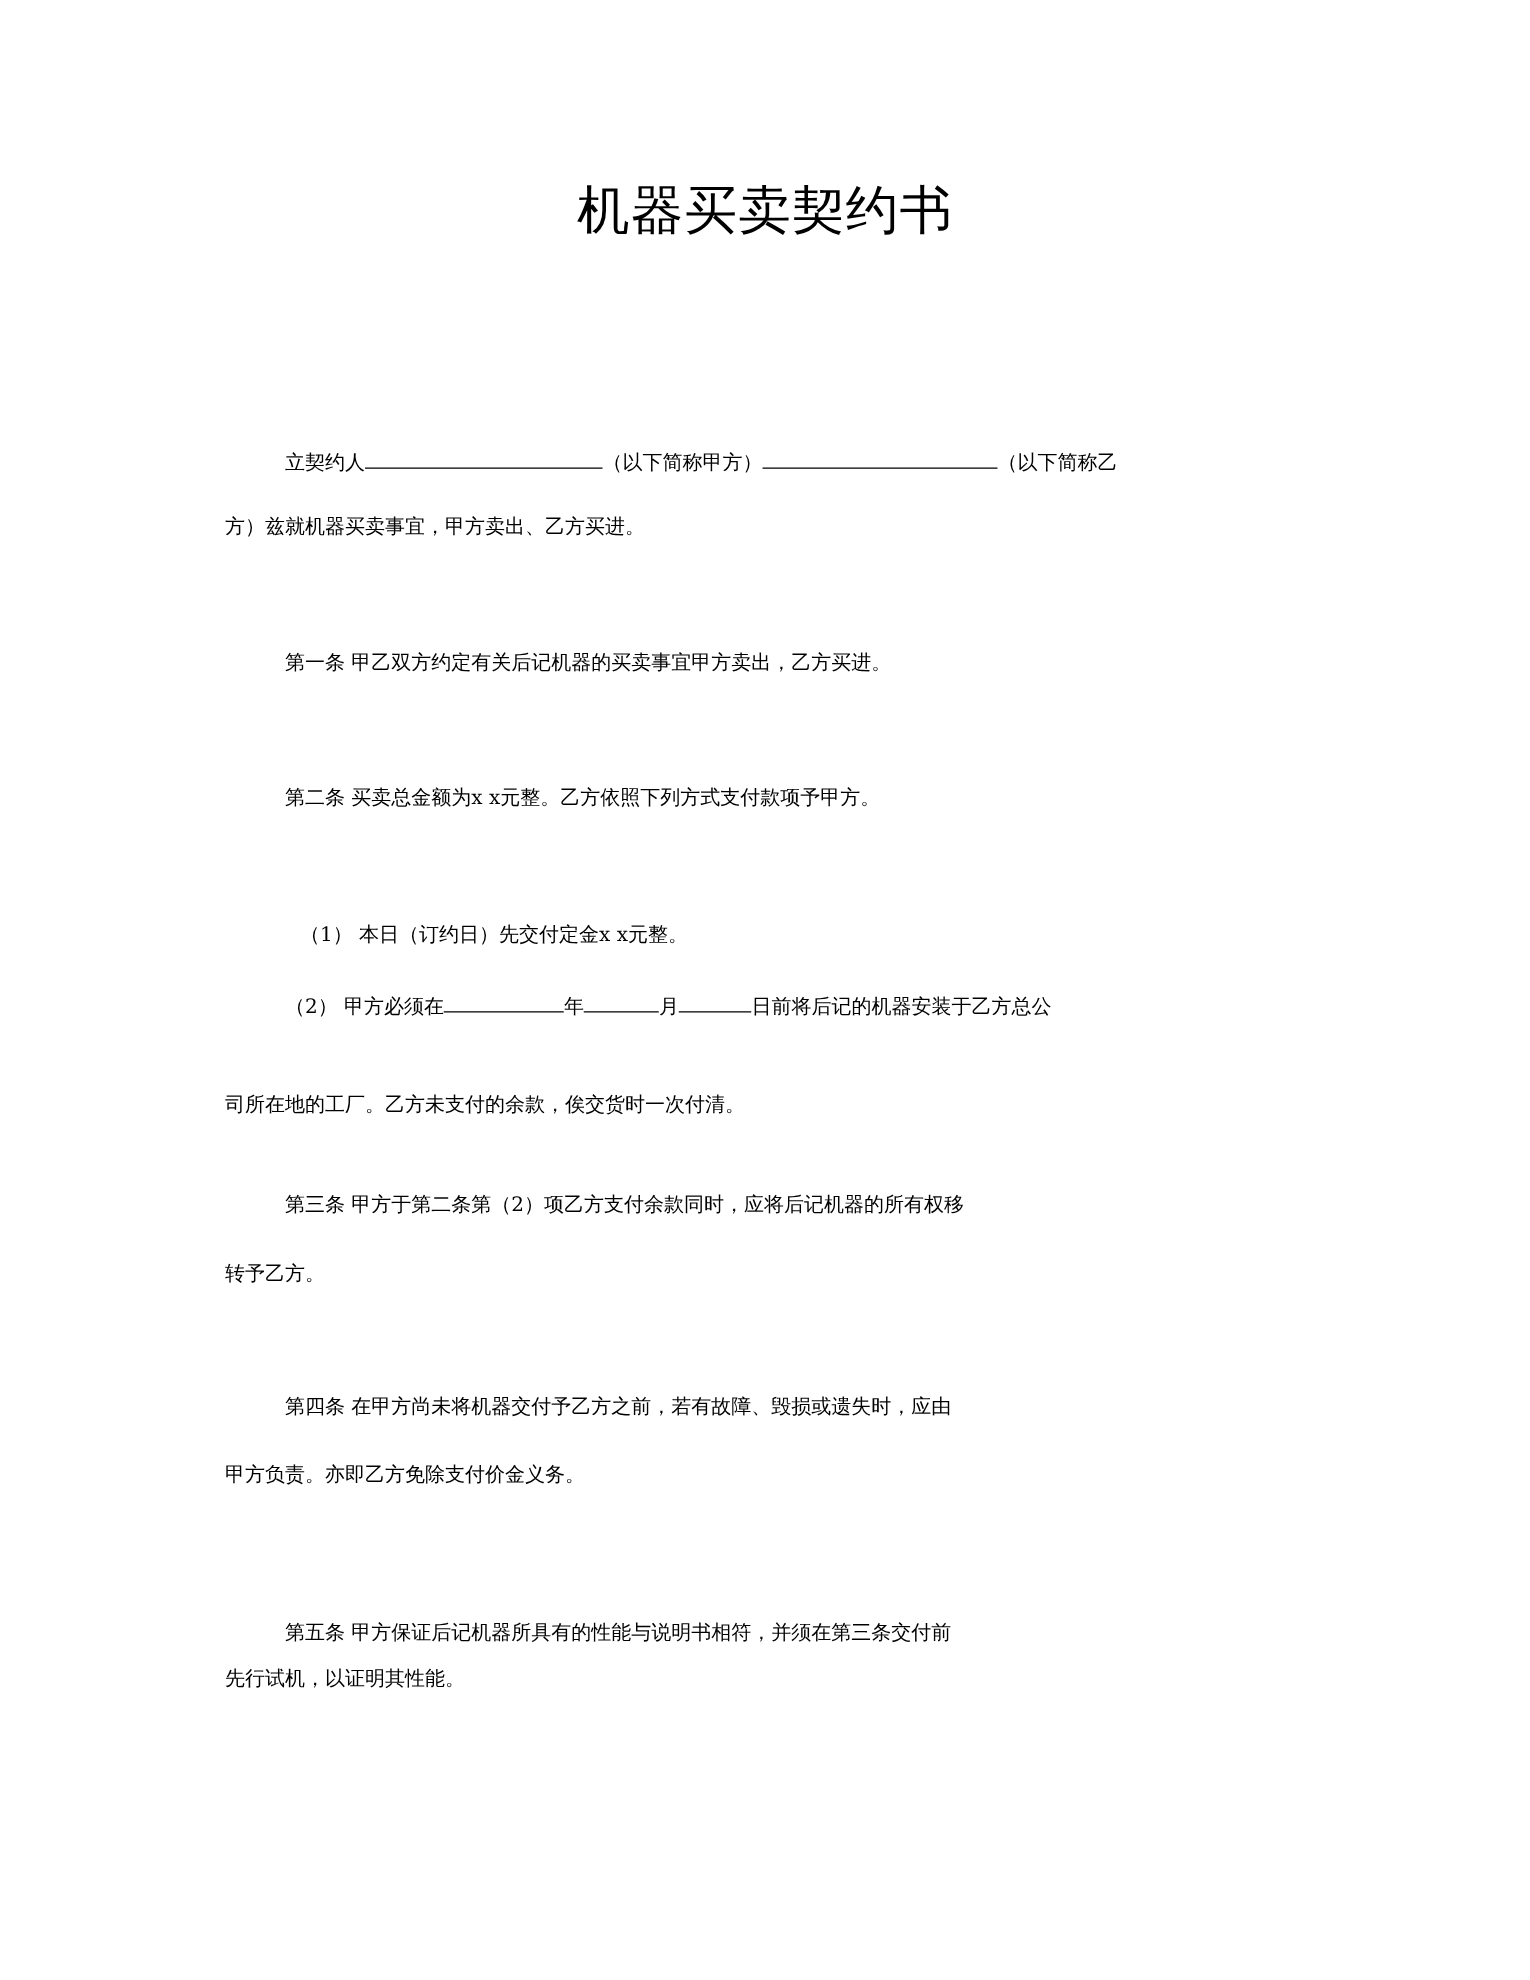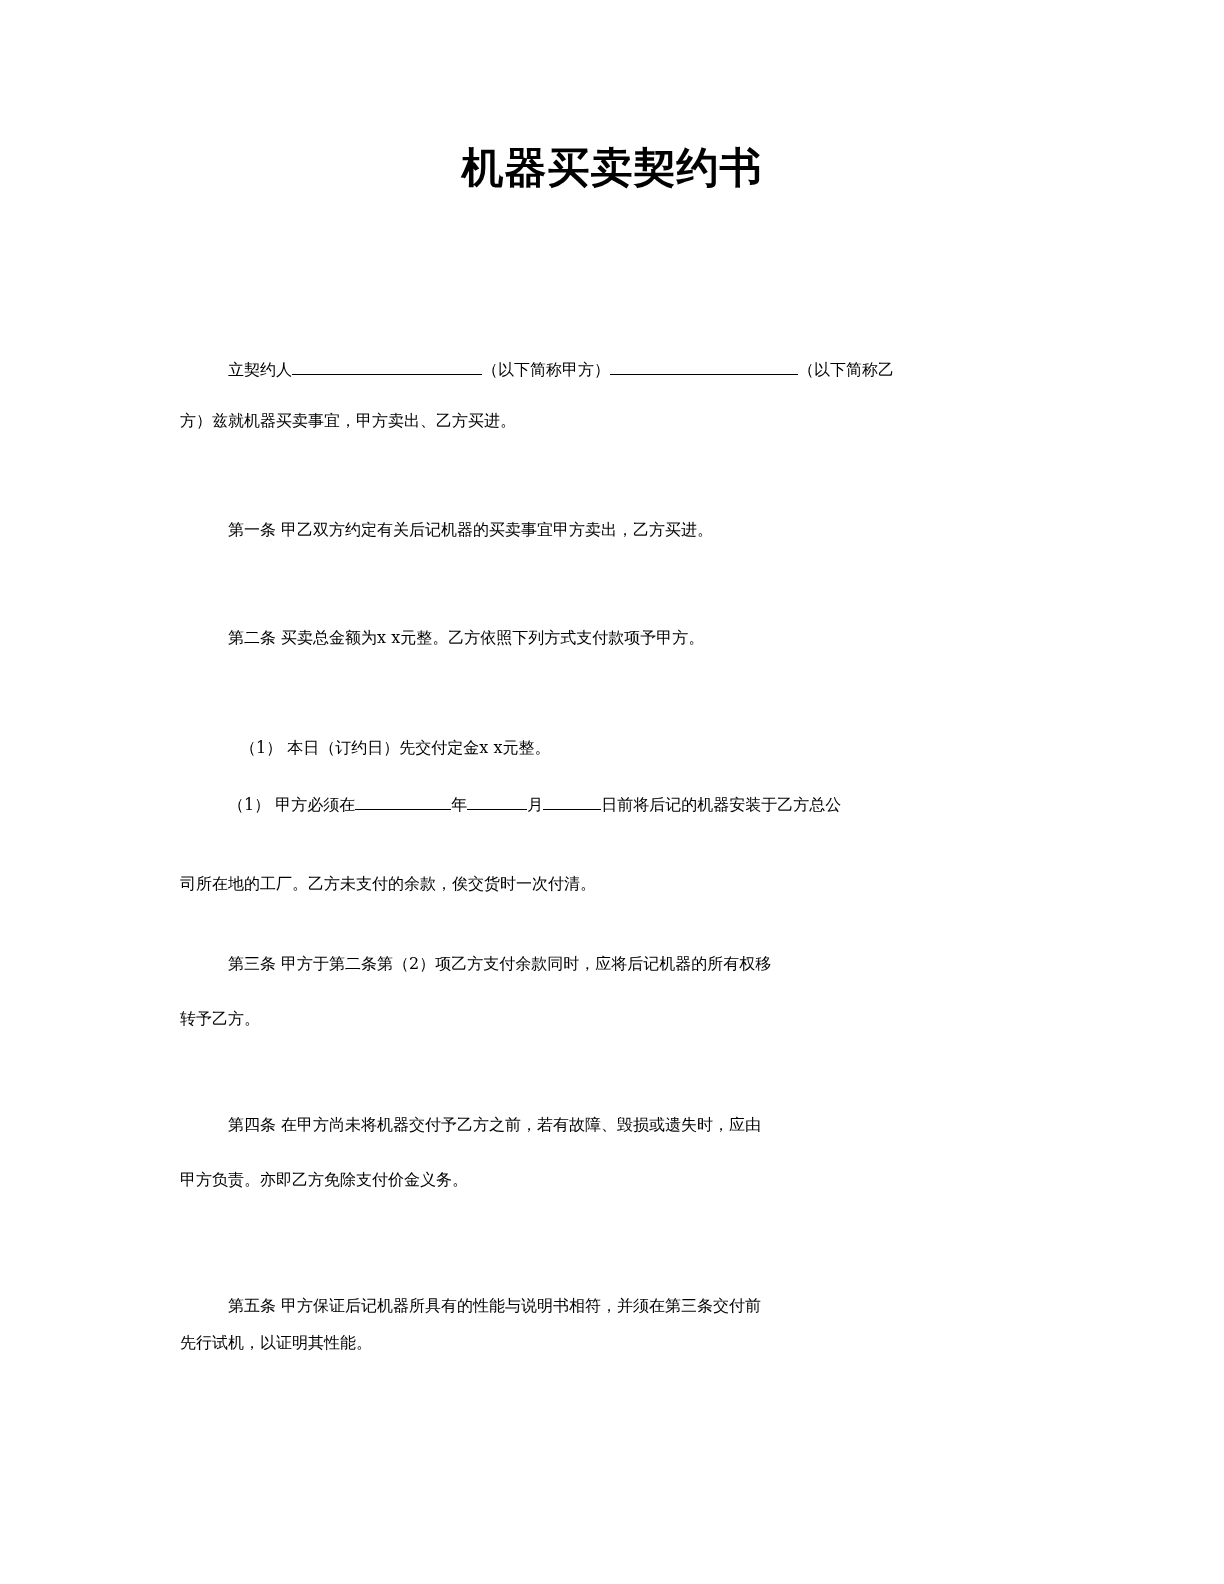--- a/index.html
+++ b/index.html
@@ -3,21 +3,21 @@
 <meta charset="utf-8">
 <style>
   html, body { margin: 0; padding: 0; background: #ffffff; }
   body {
     width: 1224px; height: 1584px; position: relative; overflow: hidden;
     font-family: "DejaVu Serif", "Liberation Serif", serif;
     color: #000;
   }
   .title {
     position: absolute; left: 0; top: 140px; width: 1224px;
-    text-align: center; font-size: 42px; font-weight: bold;
+    text-align: center; font-size: 42px; font-weight: normal;
     font-family: "DejaVu Sans", "Liberation Sans", sans-serif;
     letter-spacing: 1px;
   }
   .line {
     position: absolute; font-size: 16px; line-height: 30px; white-space: nowrap;
   }
   .ind { left: 228px; }
   .noind { left: 180px; }
   .blank { display: inline-block; border-bottom: 1.5px solid #000; height: 22px; vertical-align: baseline; }
 </style>
@@ -31,21 +31,21 @@
 </div>
 <div class="line noind" style="top:406px;">方）兹就机器买卖事宜，甲方卖出、乙方买进。</div>
 
 <div class="line ind" style="top:515px;">第一条  甲乙双方约定有关后记机器的买卖事宜甲方卖出，乙方买进。</div>
 
 <div class="line ind" style="top:623px;">第二条  买卖总金额为x x元整。乙方依照下列方式支付款项予甲方。</div>
 
 <div class="line ind" style="top:733px;margin-left:12px;">（1）  本日（订约日）先交付定金x x元整。</div>
 
 <div class="line ind" style="top:787px;">
-  <span>（1）  甲方必须在</span><span class="blank" style="width:96px;"></span><span>年</span><span class="blank" style="width:60px;"></span><span>月</span><span class="blank" style="width:58px;"></span><span>日前将后记的机器安装于乙方总公</span>
+  <span>（2）  甲方必须在</span><span class="blank" style="width:96px;"></span><span>年</span><span class="blank" style="width:60px;"></span><span>月</span><span class="blank" style="width:58px;"></span><span>日前将后记的机器安装于乙方总公</span>
 </div>
 <div class="line noind" style="top:869px;text-align:right;">司所在地的工厂。乙方未支付的余款，俟交货时一次付清。</div>
 
 <div class="line ind" style="top:949px;">第三条  甲方于第二条第（2）项乙方支付余款同时，应将后记机器的所有权移</div>
 <div class="line noind" style="top:1004px;">转予乙方。</div>
 
 <div class="line ind" style="top:1110px;">第四条  在甲方尚未将机器交付予乙方之前，若有故障、毁损或遗失时，应由</div>
 <div class="line noind" style="top:1165px;">甲方负责。亦即乙方免除支付价金义务。</div>
 
 <div class="line ind" style="top:1291px;">第五条  甲方保证后记机器所具有的性能与说明书相符，并须在第三条交付前</div>

